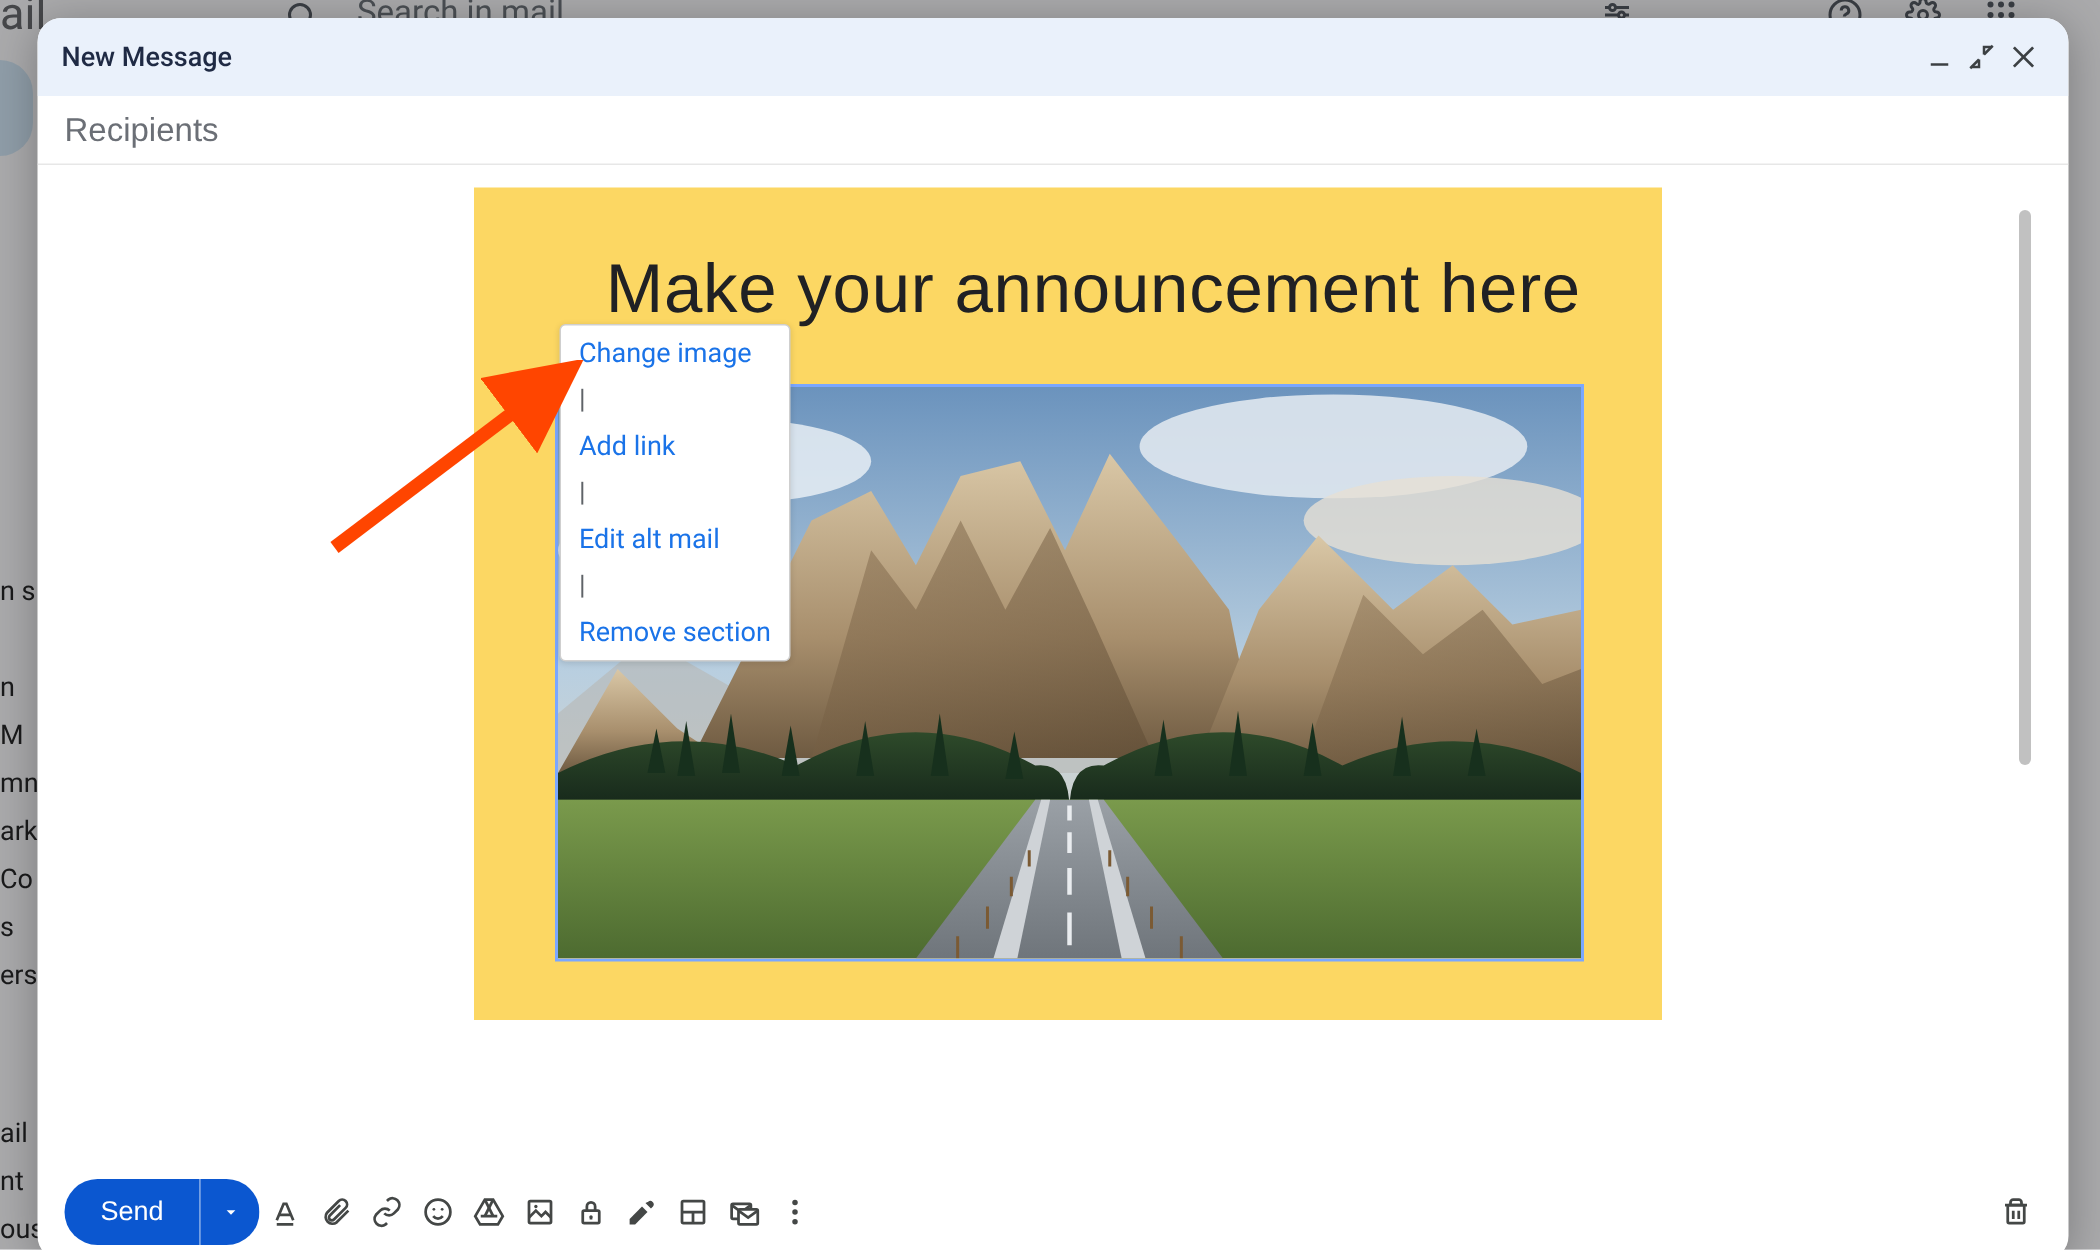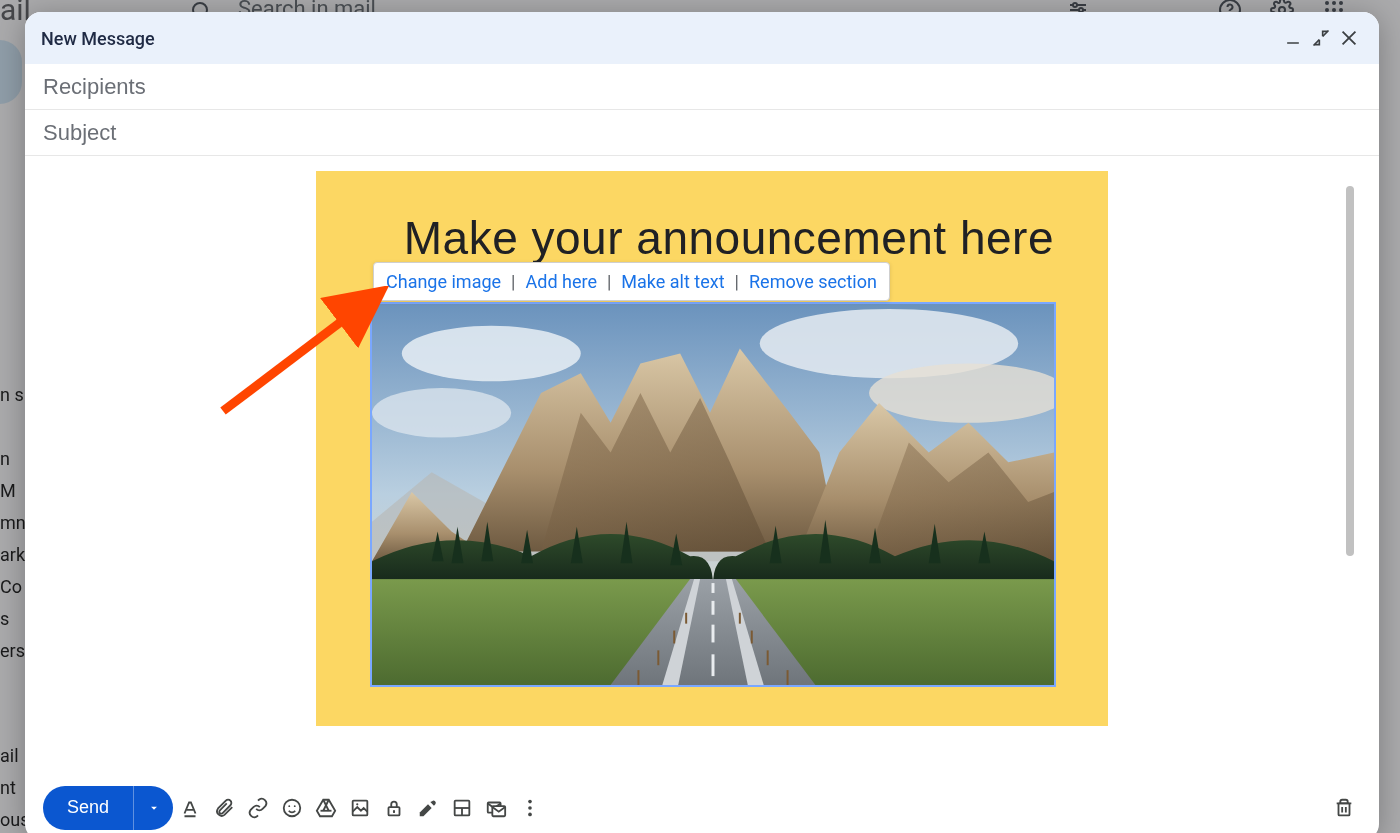--- a/index.html
+++ b/index.html
@@ -64,22 +64,23 @@
     background:#fcd763; padding:40px 54px 0 54px;
   }
   .template-heading {
     font-family: "Trebuchet MS", "Lucida Sans", sans-serif;
     font-size:46px; color:#202124; text-align:right; letter-spacing:.5px;
   }
 
   .img-toolbar {
     position:absolute; left:330px; top:106px;
     background:#fff; border:1px solid #cfcfcf; border-radius:4px;
-    padding:8px 12px; font-size:18px; display:flex; gap:10px; align-items:center;
+    padding:8px 12px; font-size:18px; display:flex; gap:10px; align-items:flex-start;
     box-shadow:0 1px 4px rgba(0,0,0,.12);
+    flex-direction:column;
   }
   .img-toolbar a { color:#1a73e8; text-decoration:none; cursor:pointer; }
   .img-toolbar .sep { color:#5f6368; }
 
   .hero-image {
     position:absolute; left:327px; top:146px; width:686px; height:385px;
     border:2px solid #7aa7ff; overflow:hidden;
   }
   .hero-image svg { width:100%; height:100%; display:block; }
 
@@ -203,23 +204,20 @@
     <span class="hdr-btn x" title="Close">
       <svg viewBox="0 0 24 24" fill="none" stroke="currentColor" stroke-width="2">
           <line x1="5" y1="5" x2="19" y2="19"></line>
           <line x1="19" y1="5" x2="5" y2="19"></line>
         </svg>
     </span>
   </div>
 
   <div class="field-row">
     <input placeholder="Recipients" style="">
-  </div>
-  <div class="field-row">
-    <input placeholder="Subject" style="">
   </div>
 
   <div class="body-area">
     <div class="body-scroll">
 
       <div class="template-card">
         <div class="template-heading">Make your announcement here</div>
       </div>
 
       <div class="hero-image">
@@ -308,23 +306,23 @@
             <line x1="398" y1="350" x2="398" y2="365"></line>
             <line x1="382" y1="330" x2="382" y2="343"></line>
             <line x1="370" y1="312" x2="370" y2="323"></line>
           </g>
         </svg>
       </div>
 
       <div class="img-toolbar">
         <a>Change image</a>
         <span class="sep">|</span>
-        <a>Add here</a>
+        <a>Add link</a>
         <span class="sep">|</span>
-        <a>Make alt text</a>
+        <a>Edit alt mail</a>
         <span class="sep">|</span>
         <a>Remove section</a>
       </div>
 
       <svg class="annotation-arrow" viewBox="0 0 200 130">
         <defs>
           <marker id="arrowhead" markerWidth="7" markerHeight="7" refX="5" refY="3.5" orient="auto">
             <polygon points="0 0, 7 3.5, 0 7" fill="#ff4500"></polygon>
           </marker>
         </defs>

